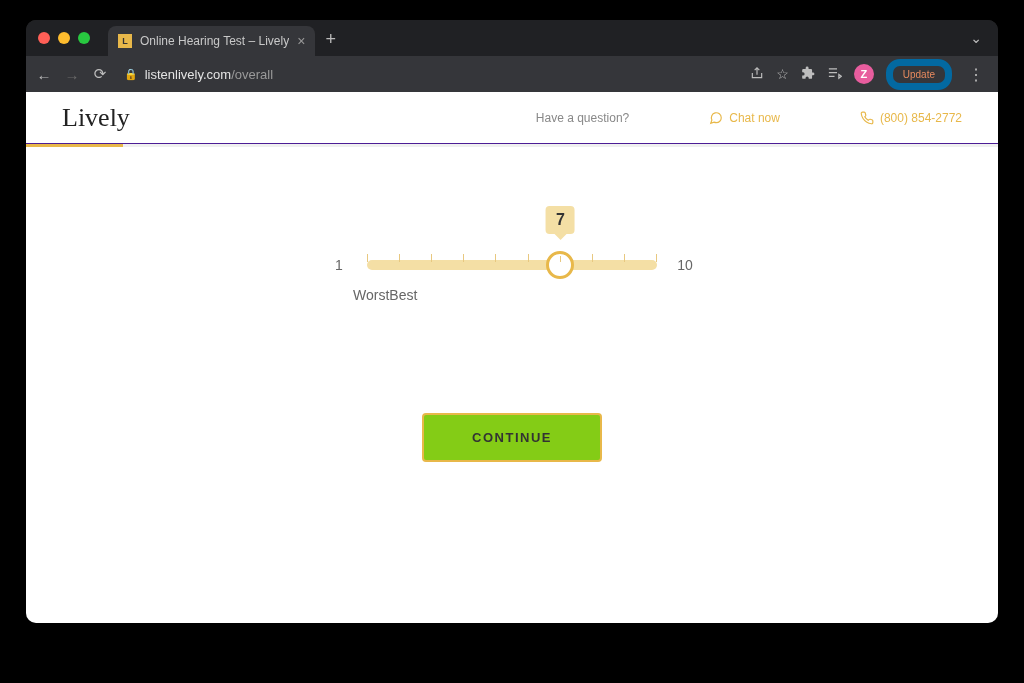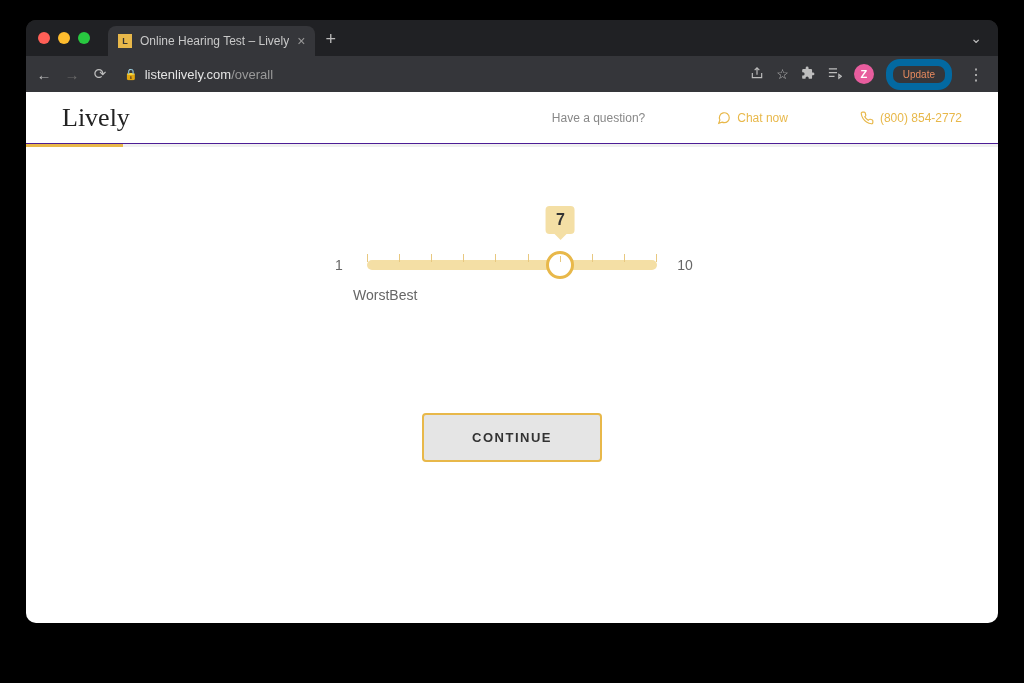--- a/index.html
+++ b/index.html
@@ -126,21 +126,21 @@
     .logo {
       font-family: Georgia, "Times New Roman", serif;
       font-size: 26px;
       color: #222;
     }
     .header-spacer { flex: 1; }
     .header-link {
       color: #888;
       font-size: 12px;
       text-decoration: none;
-      margin-left: 24px;
+      margin-left: 32px;
       display: inline-flex;
       align-items: center;
       gap: 6px;
       cursor: pointer;
       padding-left: 48px;
     }
     .header-link.accent { color: #e8b84a; }
     .progress-track {
       height: 3px;
       background: #f0f0f0;
@@ -234,21 +234,21 @@
       display: flex;
       justify-content: flex-start;
       color: #666;
       font-size: 14px;
       padding: 0 4px;
     }
     .continue-btn {
       margin-top: 110px;
       display: inline-block;
       border: 2px solid #e8b84a;
-      background: #e5e5e5;
+      background: #84cc16;
       color: #333;
       font-size: 13px;
       font-weight: 700;
       letter-spacing: 1.5px;
       padding: 15px 48px;
       border-radius: 4px;
       cursor: pointer;
     }
     .chat-icon-svg, .phone-icon-svg { width: 14px; height: 14px; }
   </style>

